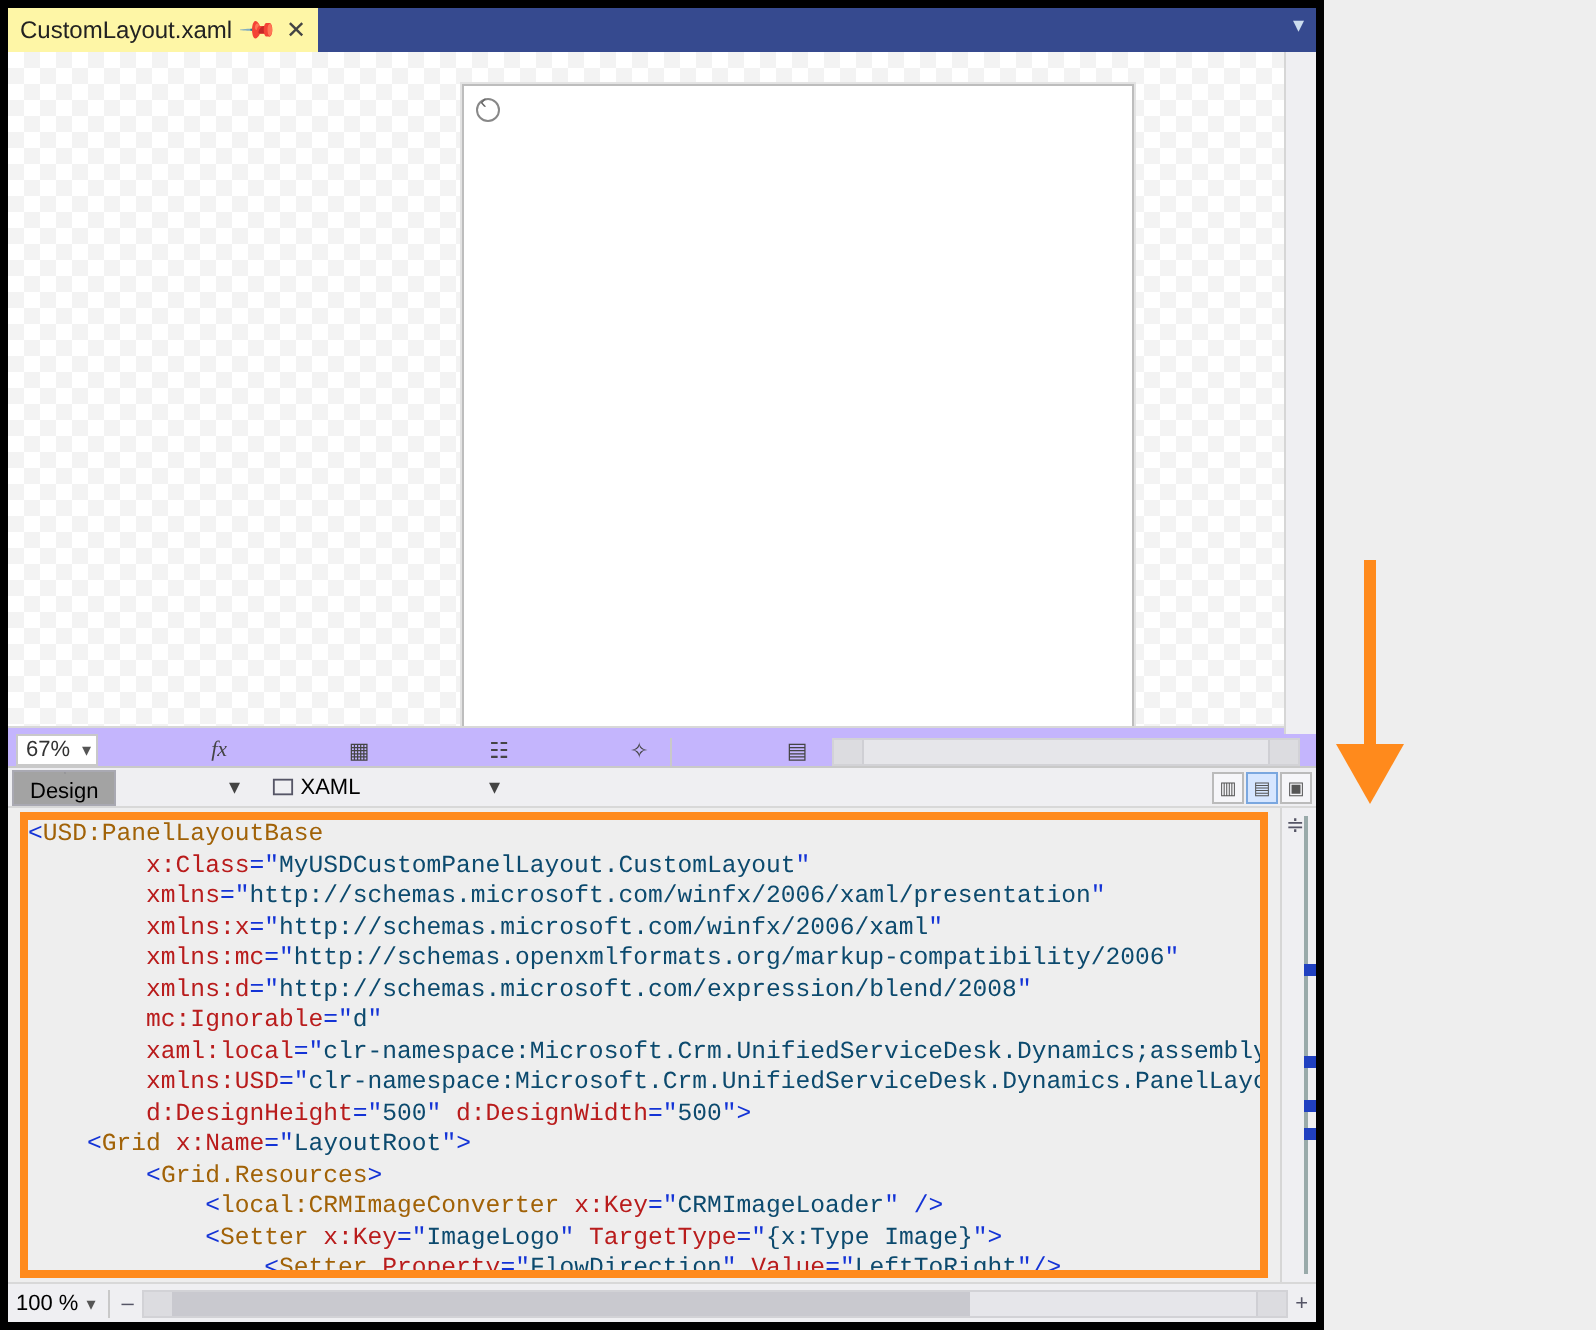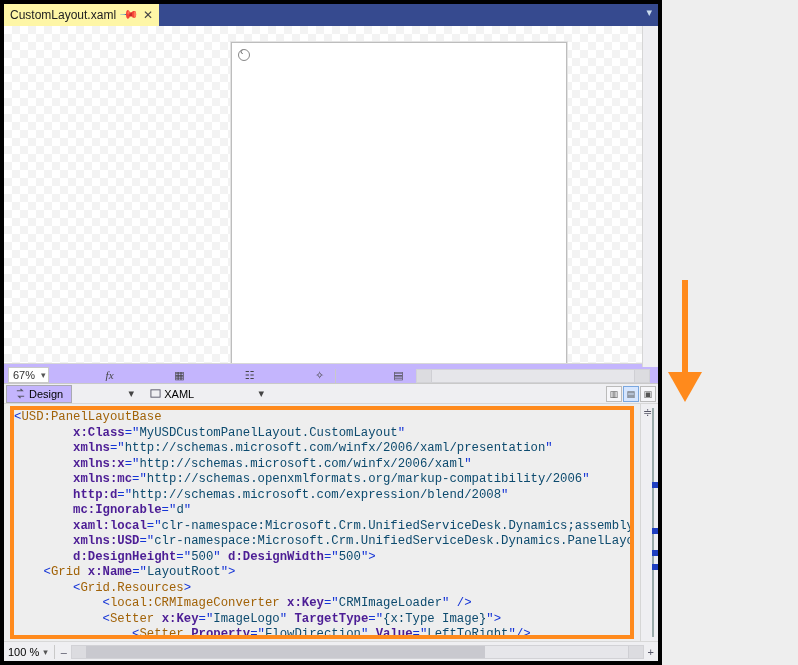--- a/index.html
+++ b/index.html
@@ -177,22 +177,23 @@
   }
   .split-tab {
     display: inline-flex;
     align-items: center;
     gap: 3px;
     height: 18px;
     padding: 0 8px;
     cursor: pointer;
   }
   .split-tab.active {
-    background: #c4b5fd;
+    background: #a3a3a3;
     border: 1px solid #a9a9b2;
+    flex-direction: column;
   }
   .split-tab svg { width:11px; height:11px; }
   .splitter-row .flex { flex:1 1 auto; }
   .splitter-row .pane-icons { display:flex; gap:1px; }
   .pane-icons .pbtn { width:16px; height:16px; border:1px solid #bbb; display:inline-flex; align-items:center; justify-content:center; cursor:pointer; font-size:9px; color:#555; background:#f6f6f9; }
   .pane-icons .pbtn.active { background:#d6e6ff; border-color:#7aa7df; }
   
   .code-wrap {
     flex: 1 1 auto;
     display: flex;
@@ -220,21 +221,21 @@
     overflow: hidden;
   }
   .code-lines pre {
     font-family: Consolas, "Courier New", monospace;
     font-size: 12.3px;
     line-height: 15.5px;
     white-space: pre;
     color: #000;
   }
   .t-elm { color: #a16207; }
-  .t-attr { color: #4c1d95; font-weight: bold; }
+  .t-attr { color: #b91c1c; }
   .t-str { color: #0c4a6e; }
   .t-pun { color: #1333d6; }
   .t-tx  { color: #000; }
   .gutter-r {
     position:absolute; right:0; top:0; bottom:0; width:18px;
     background:#efeff2; border-left:1px solid #d6d6d6;
   }
   .gutter-r .track { position:absolute; right:4px; top:4px; width:2px; bottom:4px; background:#9aa; }
   .gutter-r .mark { position:absolute; right:0; width:6px; height:6px; background:#2040c0; }
   .gutter-r .split-ico { position:absolute; top:2px; left:2px; font-size:11px; color:#556; }
@@ -329,21 +330,21 @@
     </div>
 
     <div class="code-wrap">
       <div class="code-area">
         <div class="code-lines">
           <pre id="code-pre"><span class="t-pun">&lt;</span><span class="t-elm">USD:PanelLayoutBase</span>
 <span class="t-tx">        </span><span class="t-attr">x:Class</span><span class="t-pun">="</span><span class="t-str">MyUSDCustomPanelLayout.CustomLayout</span><span class="t-pun">"</span>
 <span class="t-tx">        </span><span class="t-attr">xmlns</span><span class="t-pun">="</span><span class="t-str">http://schemas.microsoft.com/winfx/2006/xaml/presentation</span><span class="t-pun">"</span>
 <span class="t-tx">        </span><span class="t-attr">xmlns:x</span><span class="t-pun">="</span><span class="t-str">http://schemas.microsoft.com/winfx/2006/xaml</span><span class="t-pun">"</span>
 <span class="t-tx">        </span><span class="t-attr">xmlns:mc</span><span class="t-pun">="</span><span class="t-str">http://schemas.openxmlformats.org/markup-compatibility/2006</span><span class="t-pun">"</span>
-<span class="t-tx">        </span><span class="t-attr">http:d</span><span class="t-pun">="</span><span class="t-str">http://schemas.microsoft.com/expression/blend/2008</span><span class="t-pun">"</span>
+<span class="t-tx">        </span><span class="t-attr">xmlns:d</span><span class="t-pun">="</span><span class="t-str">http://schemas.microsoft.com/expression/blend/2008</span><span class="t-pun">"</span>
 <span class="t-tx">        </span><span class="t-attr">mc:Ignorable</span><span class="t-pun">="</span><span class="t-str">d</span><span class="t-pun">"</span>
 <span class="t-tx">        </span><span class="t-attr">xaml:local</span><span class="t-pun">="</span><span class="t-str">clr-namespace:Microsoft.Crm.UnifiedServiceDesk.Dynamics;assembly=Microsoft.Crm.Unifi</span>
 <span class="t-tx">        </span><span class="t-attr">xmlns:USD</span><span class="t-pun">="</span><span class="t-str">clr-namespace:Microsoft.Crm.UnifiedServiceDesk.Dynamics.PanelLayouts;assembly=Microsof</span>
 <span class="t-tx">        </span><span class="t-attr">d:DesignHeight</span><span class="t-pun">="</span><span class="t-str">500</span><span class="t-pun">" </span><span class="t-attr">d:DesignWidth</span><span class="t-pun">="</span><span class="t-str">500</span><span class="t-pun">"&gt;</span>
 <span class="t-tx">    </span><span class="t-pun">&lt;</span><span class="t-elm">Grid</span><span class="t-tx"> </span><span class="t-attr">x:Name</span><span class="t-pun">="</span><span class="t-str">LayoutRoot</span><span class="t-pun">"&gt;</span>
 <span class="t-tx">        </span><span class="t-pun">&lt;</span><span class="t-elm">Grid.Resources</span><span class="t-pun">&gt;</span>
 <span class="t-tx">            </span><span class="t-pun">&lt;</span><span class="t-elm">local:CRMImageConverter</span><span class="t-tx"> </span><span class="t-attr">x:Key</span><span class="t-pun">="</span><span class="t-str">CRMImageLoader</span><span class="t-pun">" /&gt;</span>
 <span class="t-tx">            </span><span class="t-pun">&lt;</span><span class="t-elm">Setter</span><span class="t-tx"> </span><span class="t-attr">x:Key</span><span class="t-pun">="</span><span class="t-str">ImageLogo</span><span class="t-pun">" </span><span class="t-attr">TargetType</span><span class="t-pun">="</span><span class="t-str">{x:Type Image}</span><span class="t-pun">"&gt;</span>
 <span class="t-tx">                </span><span class="t-pun">&lt;</span><span class="t-elm">Setter</span><span class="t-tx"> </span><span class="t-attr">Property</span><span class="t-pun">="</span><span class="t-str">FlowDirection</span><span class="t-pun">" </span><span class="t-attr">Value</span><span class="t-pun">="</span><span class="t-str">LeftToRight</span><span class="t-pun">"/&gt;</span>
 </pre>

